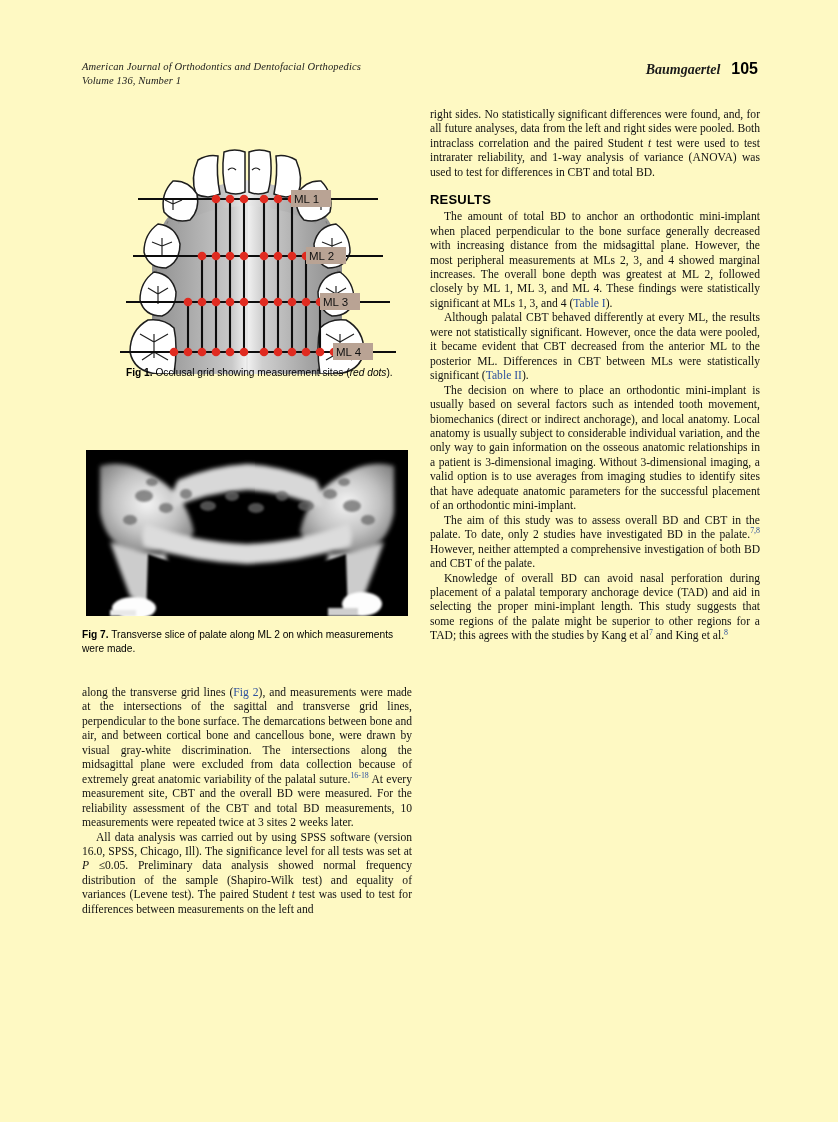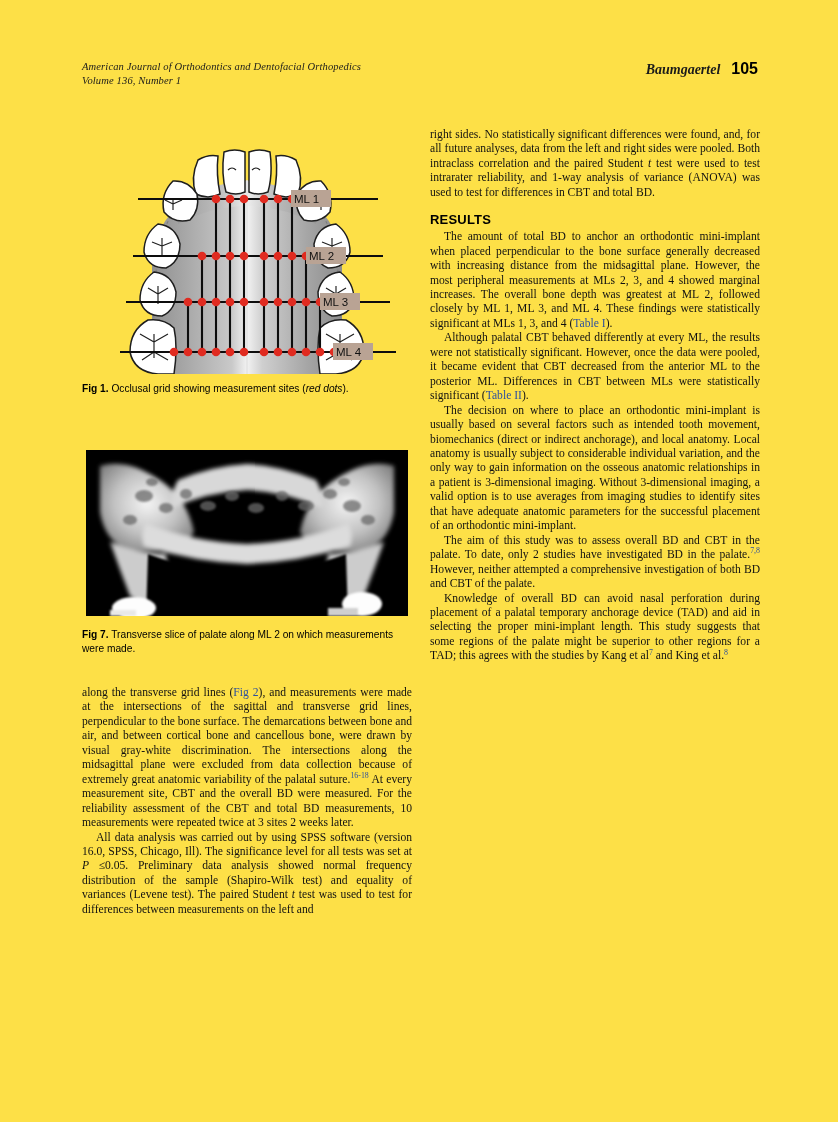--- a/index.html
+++ b/index.html
@@ -14,21 +14,21 @@
     color: #000000;
     position: relative;
     overflow: hidden;
   }
 
   .page {
     position: absolute;
     left: 0; top: 0;
     width: 838px;
     height: 1122px;
-    background: #fde047;
+    background: #fef9c3;
   }
 
   
   .runhead {
     position: absolute;
     left: 82px;
     top: 60px;
     width: 676px;
     display: flex;
     justify-content: space-between;
@@ -58,21 +58,21 @@
   .runhead-page {
     font-family: "Liberation Sans", sans-serif;
     font-weight: bold;
     font-size: 16px;
     color: #000;
   }
 
   
   .col {
     position: absolute;
-    top: 128px;
+    top: 108px;
     width: 330px;
     font-size: 11.6px;
     line-height: 14.45px;
     text-align: justify;
     text-justify: inter-word;
     color: #111;
   }
   .col-left  { left: 82px;  }
   .col-right { left: 430px; }
 
@@ -291,21 +291,21 @@
           <text x="245" y="174" font-family="Liberation Sans, sans-serif" font-size="11.5" fill="#111">ML 3</text>
         </g>
         <g>
           <rect x="255" y="211" width="40" height="17" fill="#b9a394"></rect>
           <text x="258" y="224" font-family="Liberation Sans, sans-serif" font-size="11.5" fill="#111">ML 4</text>
         </g>
       </g>
     </svg>
   </div>
 
-  <div class="figcap" style="top:382px;">
+  <div class="figcap" style="top:366px;margin-left:44px;">
     <b>Fig 1.</b><span> Occlusal grid showing measurement sites (</span><i>red dots</i><span>).</span>
   </div>
 
   <div class="fig2">
     <svg width="322" height="166" viewBox="0 0 322 166" xmlns="http://www.w3.org/2000/svg">
       <defs>
         <radialGradient id="boneG" cx="0.5" cy="0.45" r="0.7">
           <stop offset="0" stop-color="#f4f4f4"></stop>
           <stop offset="0.5" stop-color="#c2c2c2"></stop>
           <stop offset="1" stop-color="#6e6e6e"></stop>

